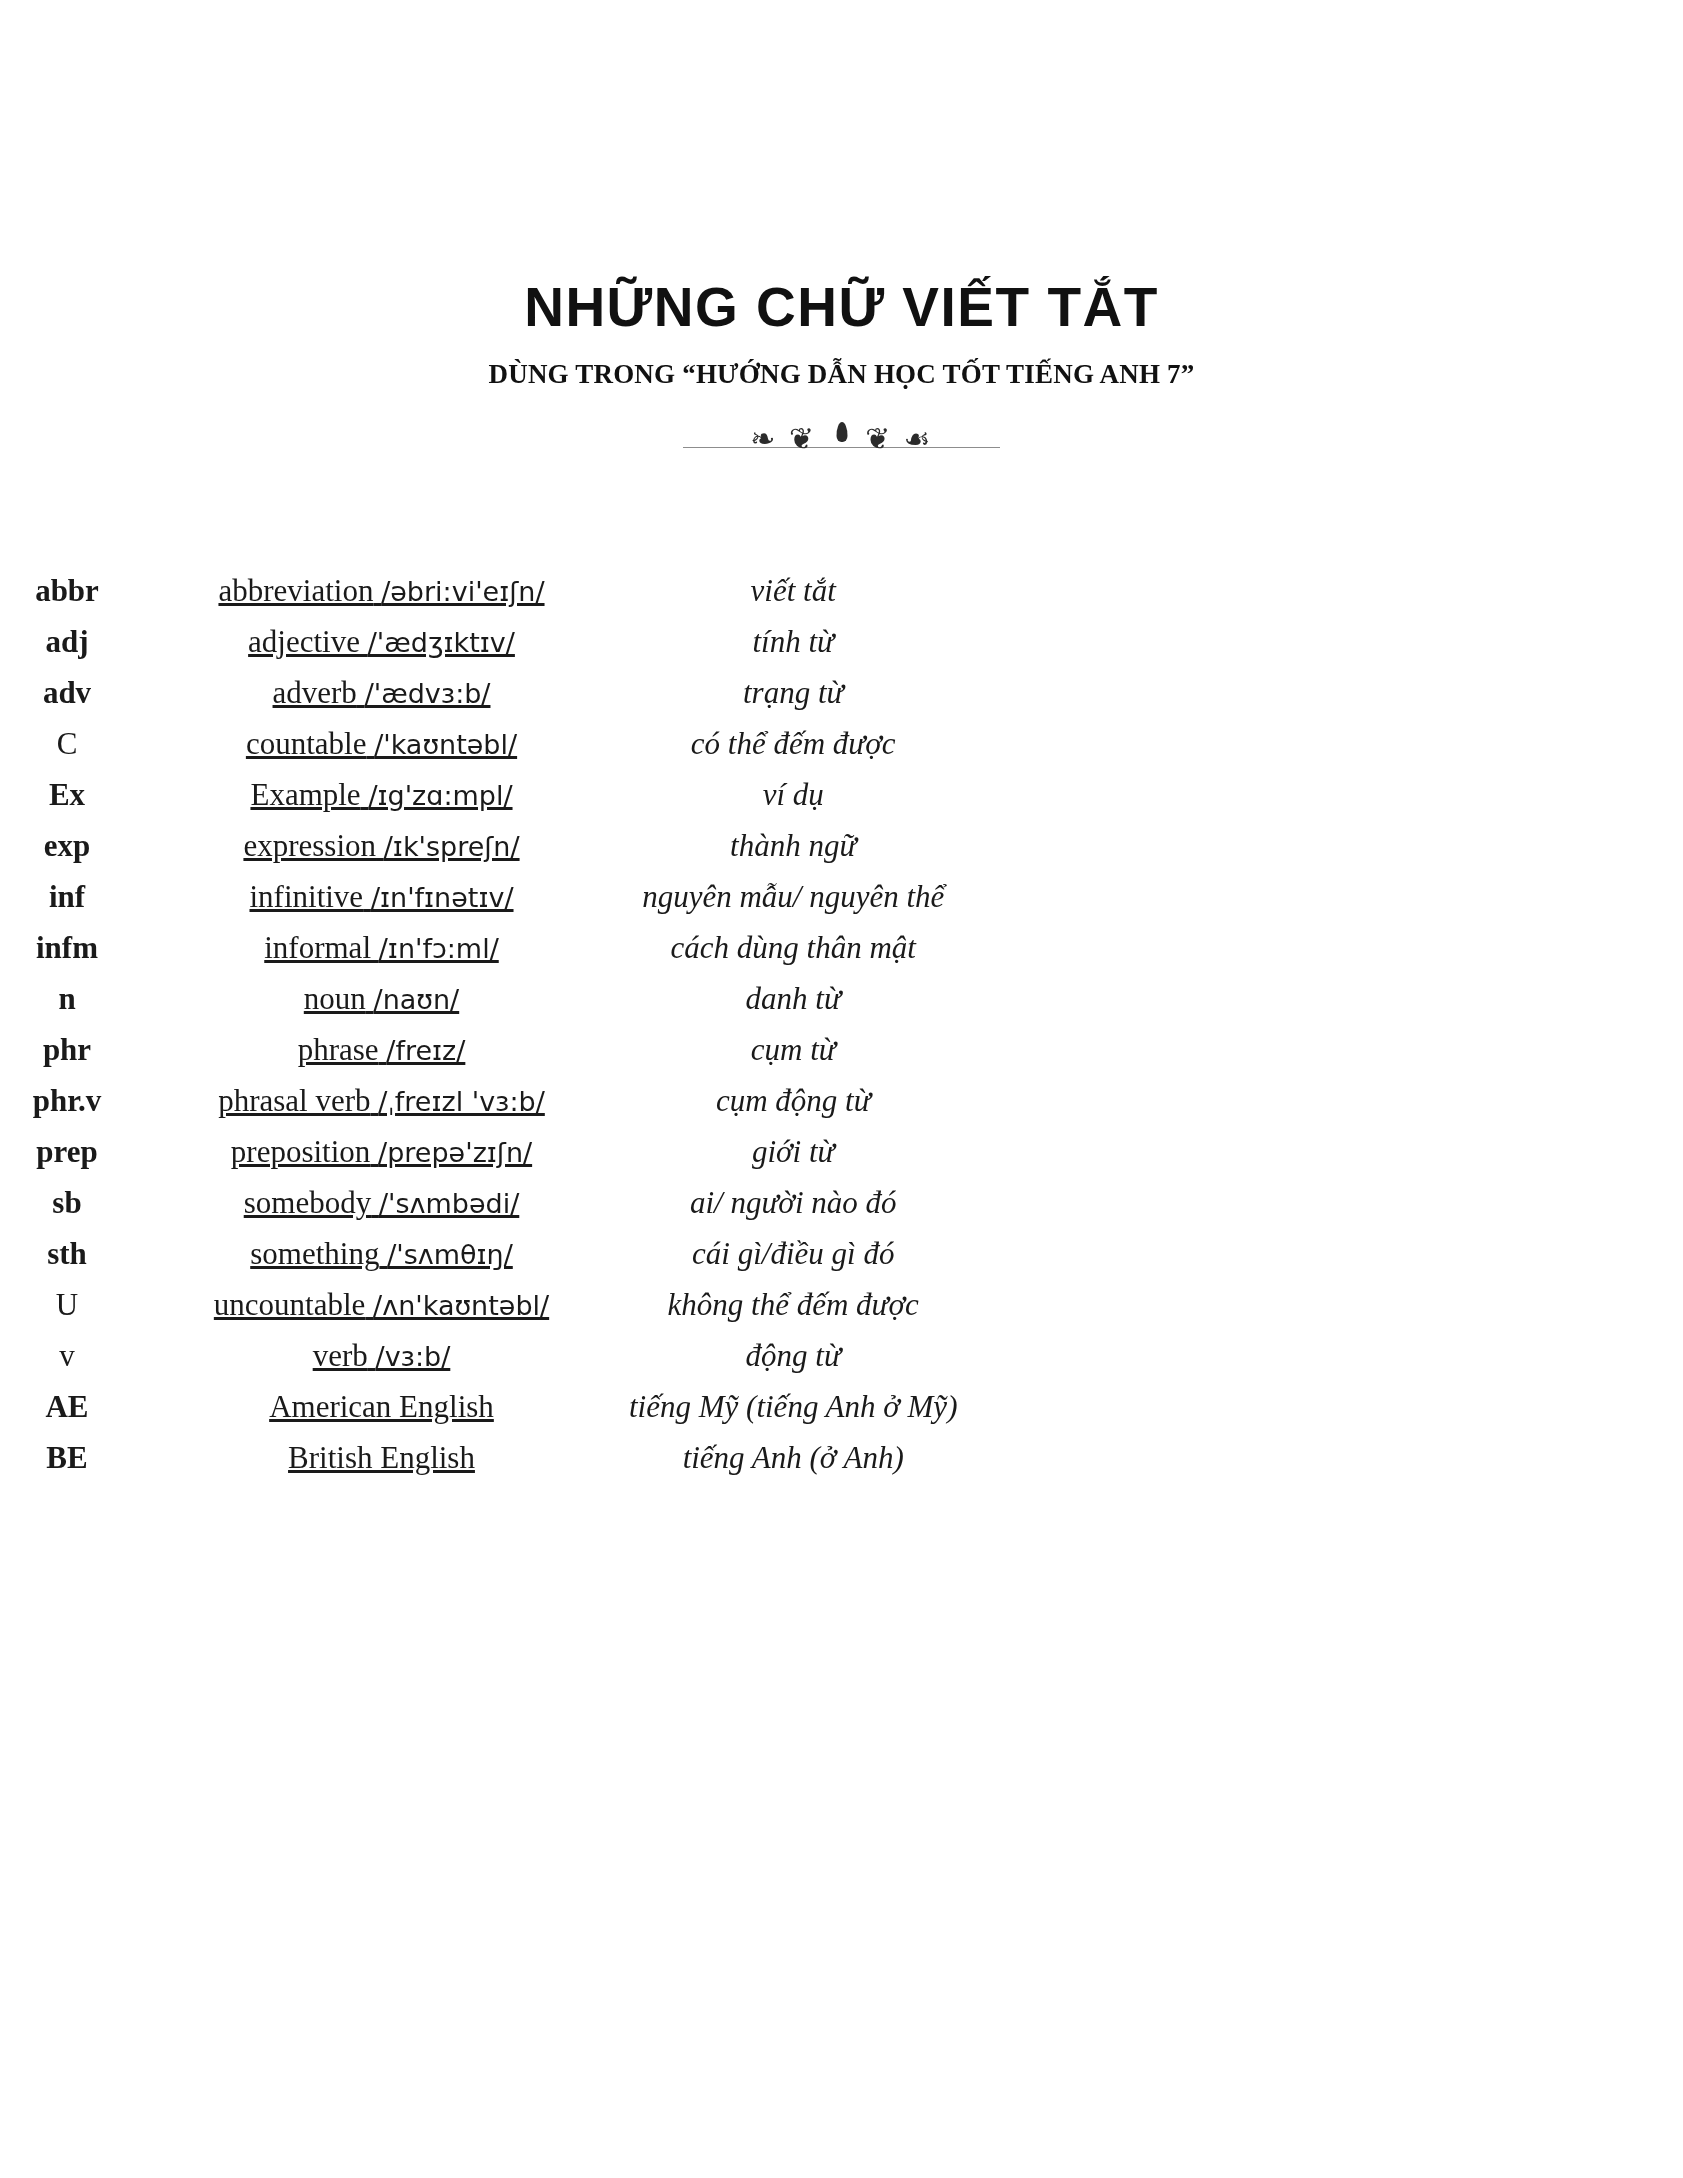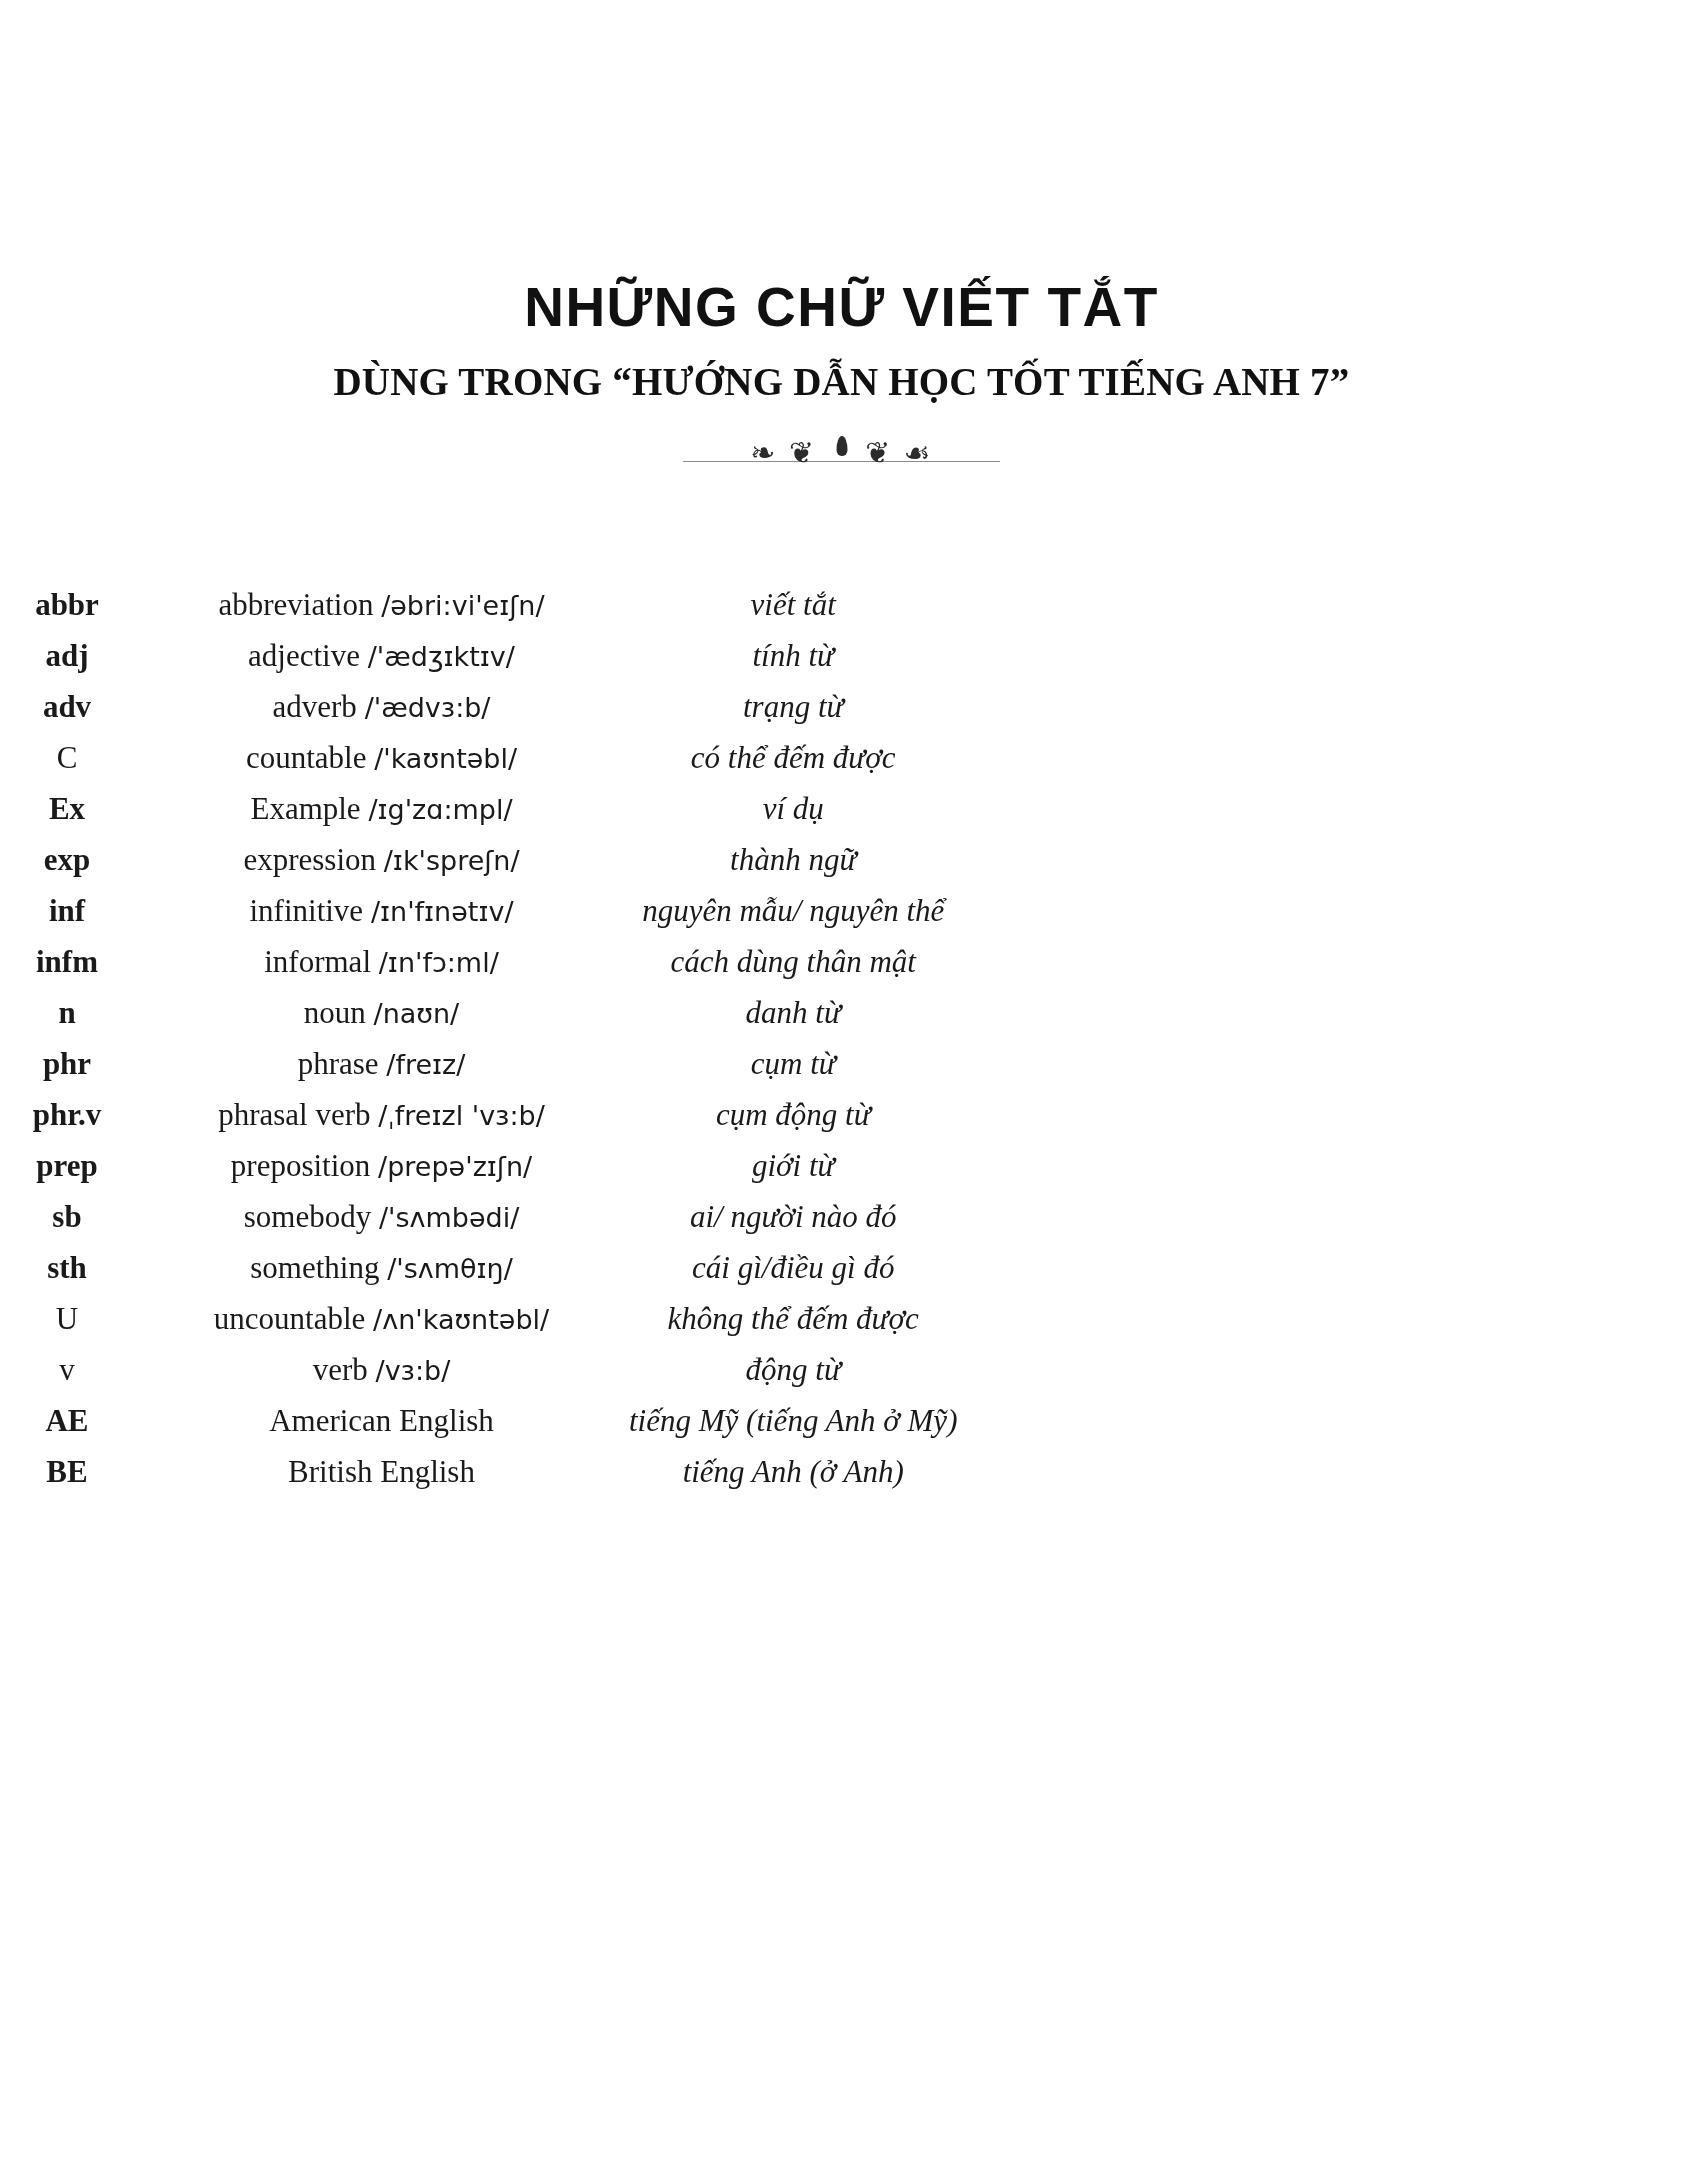--- a/index.html
+++ b/index.html
@@ -29,21 +29,21 @@
   .main-title {
     font-family: "Liberation Sans", "DejaVu Sans", sans-serif;
     font-weight: bold;
     font-size: 55px;
     letter-spacing: 1.5px;
     margin: 0;
     color: #111111;
   }
   .sub-title {
     font-family: "Liberation Serif", "DejaVu Serif", serif;
-    font-size: 39px;
+    font-size: 27px;
     margin: 20px 0 0 0;
     color: #111111;
     letter-spacing: 0.2px;
   }
   .ornament {
     margin: 22px auto 0 auto;
     width: 317px;
     height: 44px;
     position: relative;
   }
@@ -95,20 +95,21 @@
     width: 134px;
     font-weight: bold;
     font-size: 31px;
   }
   .col-abbr.plain {
     font-weight: normal;
   }
   .col-full {
     width: 495px;
     font-size: 31px;
+    text-decoration: underline;
   }
   .col-vn {
     font-size: 31px;
     font-style: italic;
     margin-left: 16px;
   }
   .ipa {
     font-family: "DejaVu Sans", sans-serif;
     font-size: 27px;
   }

